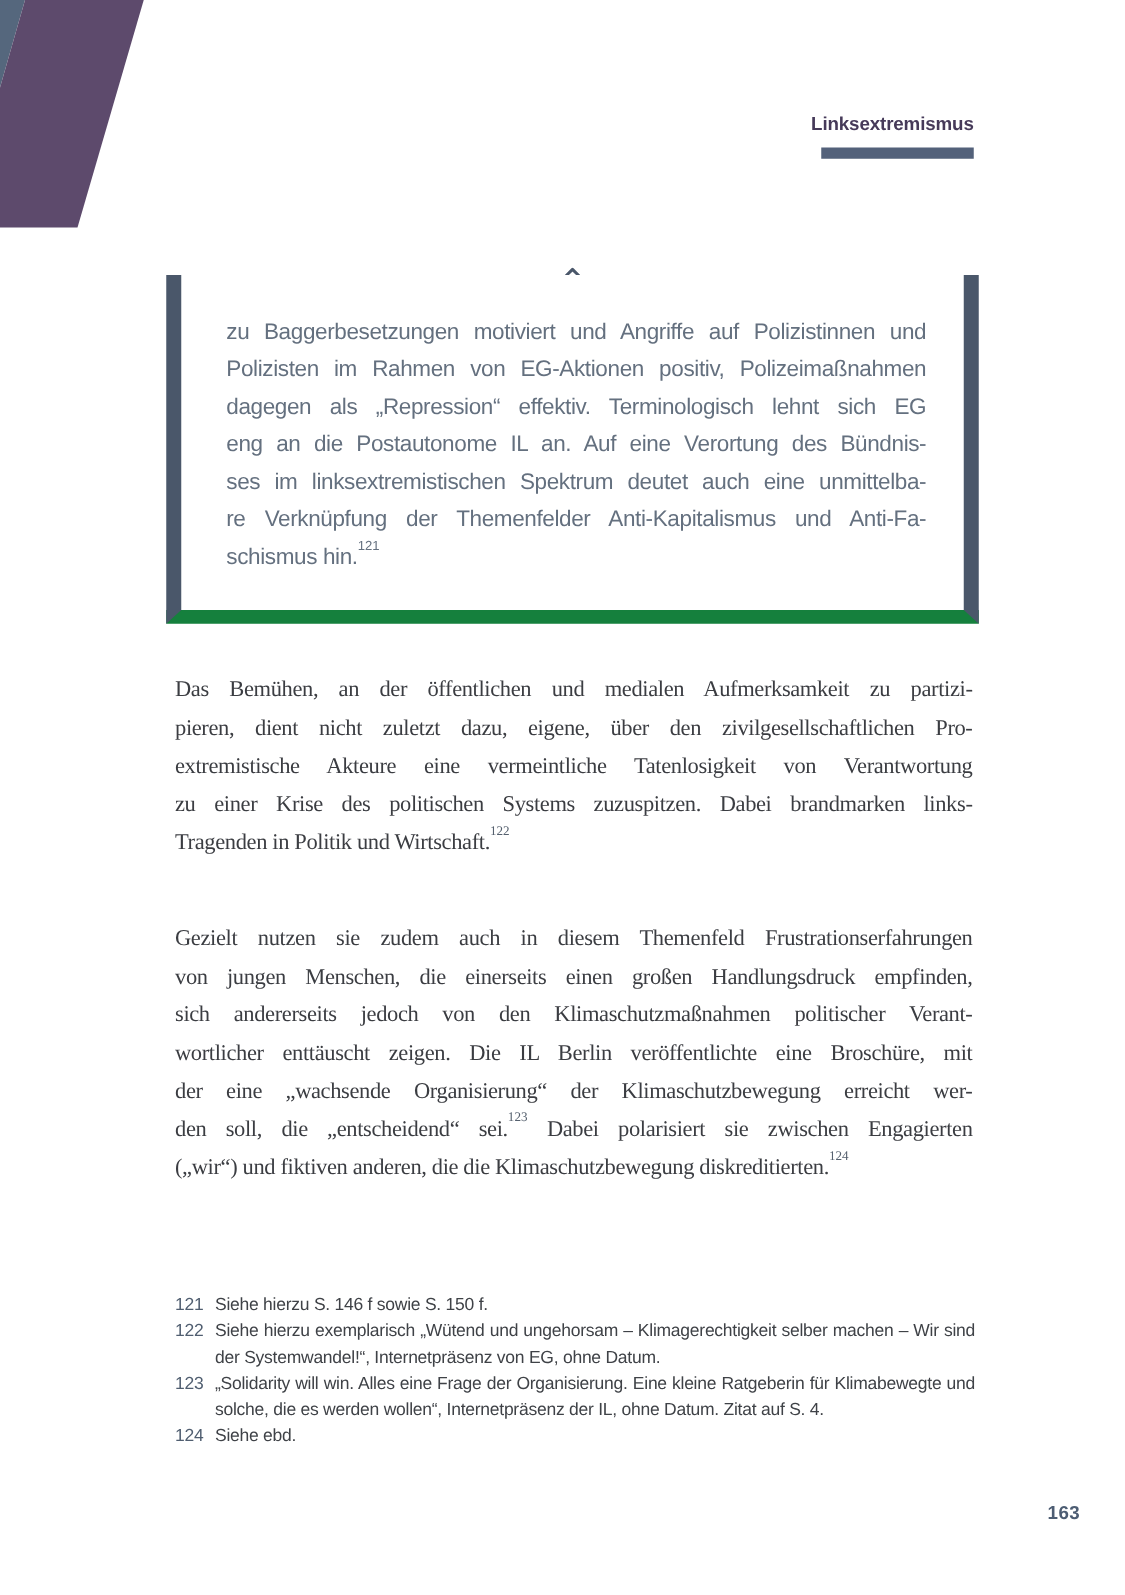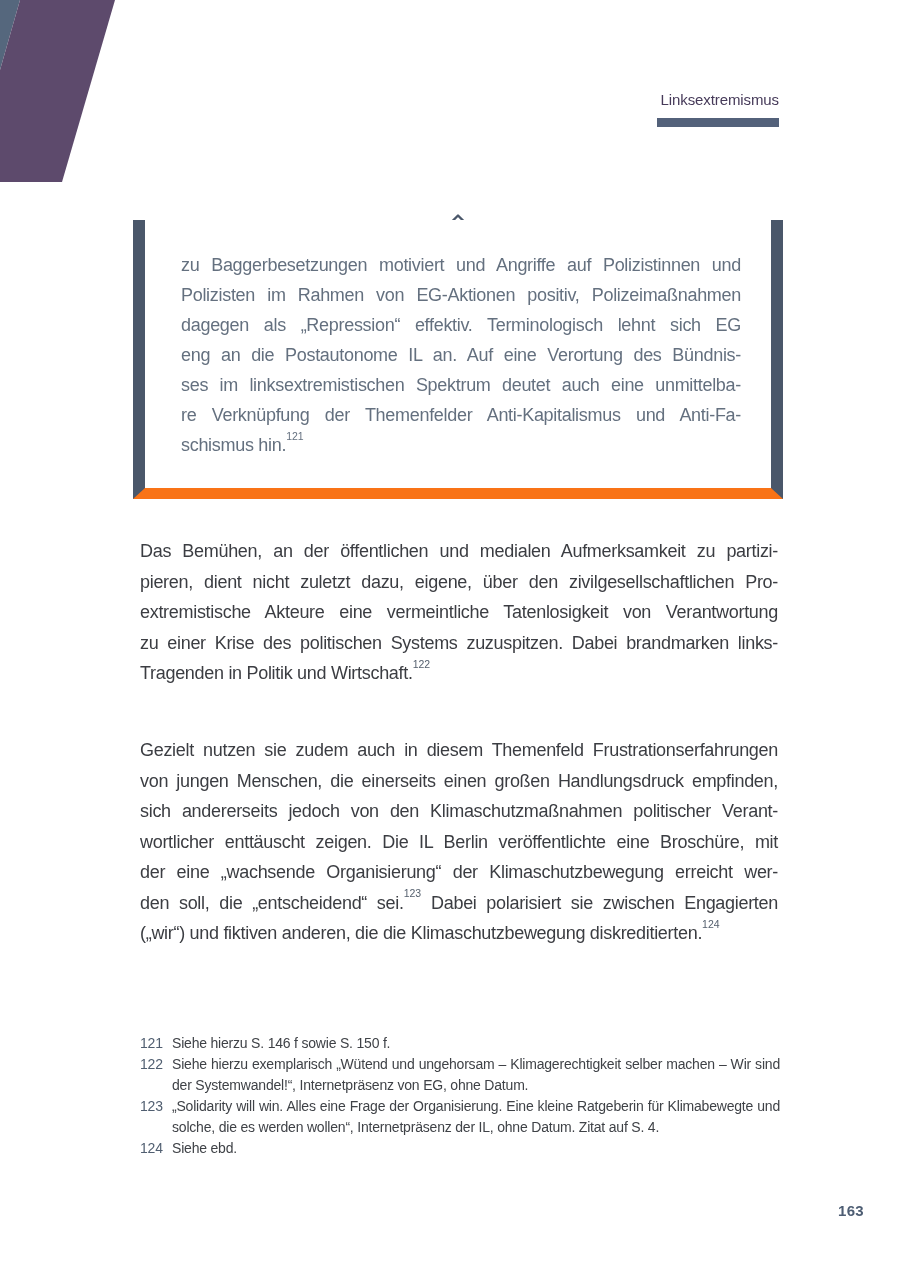--- a/index.html
+++ b/index.html
@@ -5,45 +5,45 @@
   html,body{margin:0;padding:0;background:#ffffff;}
   .page{
     position:relative; width:900px; height:1276px; background:#ffffff;
     font-family:"Liberation Sans", sans-serif; overflow:hidden;
   }
   
   .corner{position:absolute; left:0; top:0; width:130px; height:190px;}
   
   .sec-header{position:absolute; top:91px; right:121px; text-align:right;}
   .sec-title{
-    font-size:15px; font-weight:normal; letter-spacing:-0.1px;
+    font-size:15px; font-weight:bold; letter-spacing:-0.1px;
     color:#463a59; line-height:18px; white-space:nowrap;
   }
   .sec-bar{width:122px; height:9px; background:#53617a; margin-top:9px; margin-left:auto;}
   
   .quote-box{
     position:absolute; left:133px; top:220px; width:650px; height:279px;
     box-sizing:border-box; background:#ffffff;
     border-left:12px solid #4a576a; border-right:12px solid #4a576a;
-    border-bottom:11px solid #f97316;
+    border-bottom:11px solid #15803d;
     padding:30px 30px 0 36px;
   }
   .chevron-wrap{position:absolute; left:450px; top:213px; width:16px; height:18px;}
   .qtext{font-size:18px; letter-spacing:-0.3px; color:#64707f; font-stretch:semi-condensed;}
   .qtext .tline{line-height:30px;}
   
   .tline{text-align:justify; text-align-last:justify;}
   .tline-end{text-align-last:left;}
   .tline sup{
     font-size:10.5px; line-height:0; position:relative; top:-0.42em; letter-spacing:0;
   }
   
   .bodypar{
     position:absolute; left:140px; width:638px;
-    font-size:18px; letter-spacing:-0.3px; color:#3b3d42; font-stretch:semi-condensed;
+    font-size:18px; letter-spacing:-0.3px; color:#3b3d42; font-stretch:semi-condensed;font-family:Liberation Serif, serif;
   }
   .bodypar .tline{line-height:30.5px;}
   .bodypar sup{color:#55606e;}
   #para1{top:536px;}
   #para2{top:735px;}
   
   .footnotes{
     position:absolute; left:140px; top:1033px; width:640px;
     font-size:14px; letter-spacing:-0.2px; color:#3f4247; font-stretch:semi-condensed;
   }

